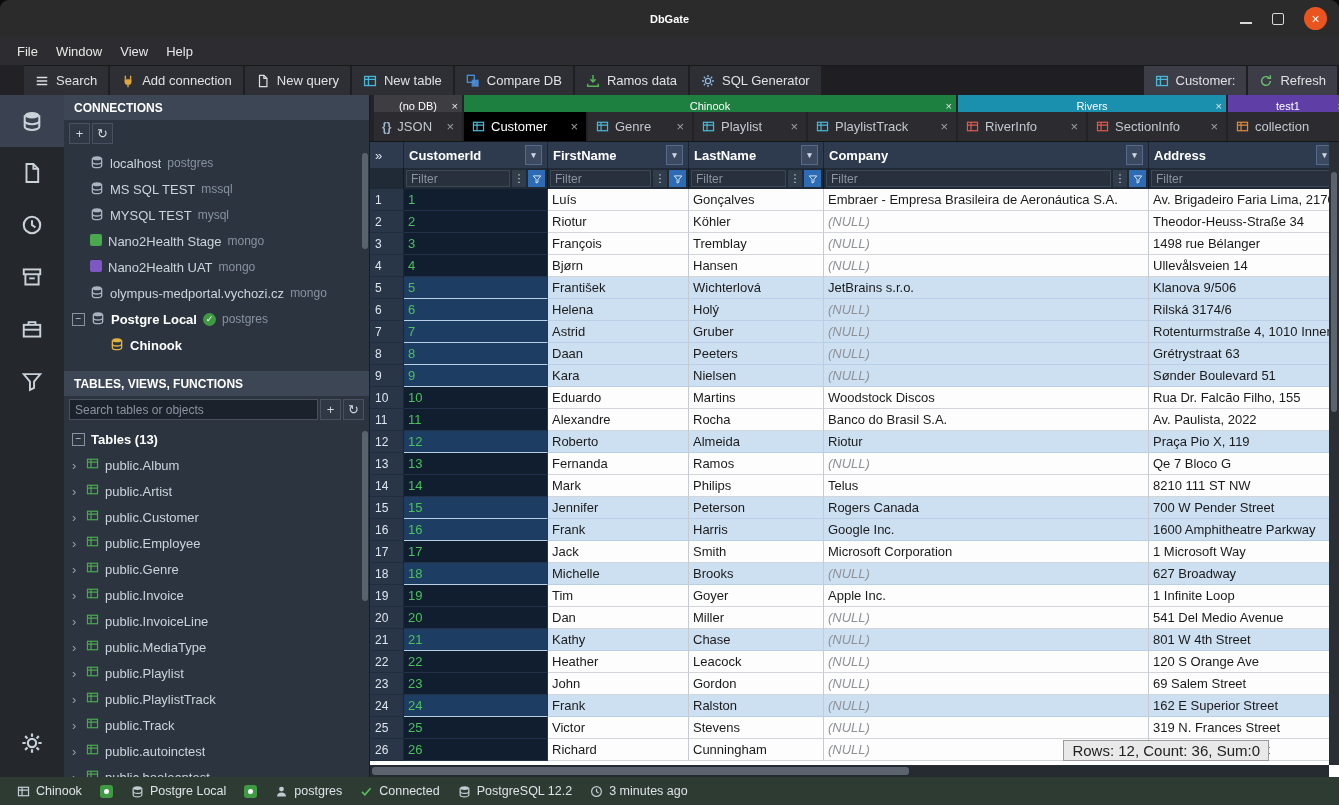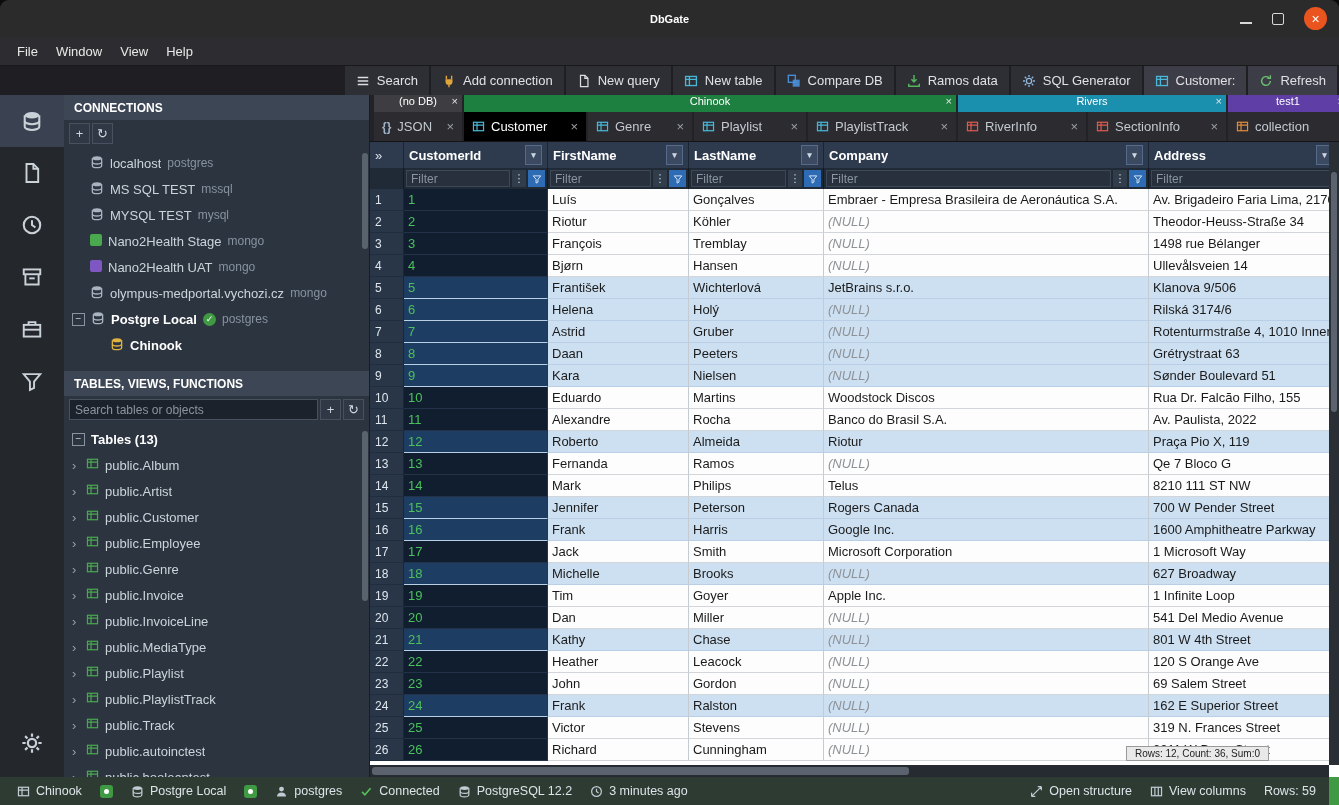--- a/index.html
+++ b/index.html
@@ -12,21 +12,21 @@
   .wc{display:flex;align-items:center;justify-content:center;}
   .wc-min{width:12px;height:2px;background:#d9d9d9;margin-top:9px;}
   .wc-max{width:10px;height:10px;border:1.5px solid #d9d9d9;border-radius:2px;}
   .wc-close{width:23px;height:23px;border-radius:50%;background:#e9541f;color:#fff;font-size:14px;line-height:1;}
 
   
   .menubar{height:28px;background:#2d2d31;display:flex;align-items:center;padding-left:8px;}
   .menu-item{color:#e8e8e8;font-size:13px;padding:4px 9px;}
 
   
-  .toolbar{height:30px;background:#1f1f23;display:flex;justify-content:flex-end;border-top:1px solid #19191c;box-sizing:border-box;}
+  .toolbar{height:30px;background:#1f1f23;display:flex;justify-content:space-between;border-top:1px solid #19191c;box-sizing:border-box;margin-left:24px;}
   .tb-left,.tb-right{display:flex;height:100%;}
   .tb-btn{display:flex;align-items:center;gap:7px;padding:0 11px;margin-right:2px;background:#2e2e35;color:#dfe1e4;font-size:13px;white-space:nowrap;}
   .tb-right .tb-btn{background:#3d3d47;}
   .tb-ic{display:flex;align-items:center;}
 
   
   .main{position:absolute;top:95px;bottom:28px;left:0;right:0;display:flex;}
 
   
   .iconbar{width:64px;background:#24272c;display:flex;flex-direction:column;align-items:center;flex-shrink:0;}
@@ -51,21 +51,21 @@
   .tree-item.bold .t-label{color:#fff;font-weight:bold;}
   .treebox{width:11px;height:11px;border:1px solid #8a93a0;color:#cdd4dc;font-size:10px;line-height:9px;text-align:center;flex-shrink:0;}
   .engine{color:#8792a0;font-size:12px;}
   .conn-check{width:13px;height:13px;border-radius:50%;background:#3f9a43;color:#fff;font-size:9px;display:flex;align-items:center;justify-content:center;flex-shrink:0;}
   .chev{color:#97a1ac;font-size:13px;width:8px;flex-shrink:0;}
   .panel-vthumb{position:absolute;right:1px;width:6px;background:#59636e;border-radius:3px;}
 
   
   .content{flex:1;display:flex;flex-direction:column;position:relative;background:#222226;min-width:0;}
   .group-row{height:17px;display:flex;gap:2px;padding-left:4px;background:#232327;overflow:hidden;flex-shrink:0;}
-  .group{position:relative;display:flex;align-items:flex-start;justify-content:center;color:#fff;font-size:11px;flex-shrink:0;}
+  .group{position:relative;display:flex;align-items:flex-end;justify-content:center;color:#fff;font-size:11px;flex-shrink:0;}
   .g-x{position:absolute;right:4px;color:#e6e6e6;font-size:11px;}
   .tabs-row{height:30px;display:flex;gap:2px;padding-left:4px;background:#232327;overflow:hidden;border-bottom:1px solid #141418;flex-shrink:0;box-sizing:border-box;}
   .tab{display:flex;align-items:center;gap:6px;padding:0 8px;font-size:13px;color:#c3c9d0;background:#2b2b30;box-sizing:border-box;flex-shrink:0;white-space:nowrap;overflow:hidden;}
   .tab.active{background:#000000;color:#fff;}
   .tab-x{color:#9aa0a8;margin-left:auto;}
   .json-glyph{font-weight:bold;font-size:12px;color:#9fb4c8;}
 
   
   .grid{flex:1;position:relative;background:#ffffff;overflow:hidden;}
   .grid-header{display:flex;height:26px;}
@@ -86,21 +86,21 @@
   .gut{background:#293647;color:#dfe6ee;font-size:12px;display:flex;align-items:center;padding-left:5px;border-bottom:1px solid #1f2d3f;border-right:1px solid #1b2735;box-sizing:border-box;flex-shrink:0;}
   .cell{font-size:13px;color:#1a1a1a;padding:0 4px;display:flex;align-items:center;border-right:1px solid #c6cbd1;border-bottom:1px solid #d2d5d9;overflow:hidden;white-space:nowrap;box-sizing:border-box;flex-shrink:0;}
   .g-row.sel .cell{border-bottom:1px solid #b9cfe6;}
   .cell.null{color:#8e9297;font-style:italic;}
   .c-id{background:#101e30;color:#4cc05c;border-right:1px solid #27364d;border-bottom:1px solid #233249;}
   .g-row.sel .c-id{background:#1e3d63;}
   .vscroll{position:absolute;right:0;top:0;bottom:12px;width:10px;background:#2a2f36;}
   .vthumb{position:absolute;left:2px;top:30px;width:6px;height:240px;background:#5b636e;border-radius:3px;}
   .hscroll{position:absolute;left:0;right:10px;bottom:0;height:12px;background:#262b31;}
   .hthumb{position:absolute;left:2px;top:2px;height:8px;width:56%;background:#5b636e;border-radius:3px;}
-  .stats{position:absolute;right:70px;bottom:16px;background:#e9e9e9;border:1px solid #9a9a9a;color:#222;font-size:10px;padding:1px 8px;z-index:5;white-space:nowrap;}
+  .stats{position:absolute;right:70px;bottom:16px;background:#e9e9e9;border:1px solid #9a9a9a;color:#222;font-size:15px;padding:1px 8px;z-index:5;white-space:nowrap;}
 
   
   .statusbar{position:absolute;left:0;right:0;bottom:0;height:28px;background:#2d3b33;display:flex;align-items:center;justify-content:space-between;padding:0 0 0 8px;color:#dde3e8;font-size:12.5px;box-sizing:border-box;}
   .sb-left,.sb-right{display:flex;align-items:center;height:100%;}
   .sb-item{display:flex;align-items:center;gap:6px;padding:0 9px;white-space:nowrap;}
   .badge{width:13px;height:13px;background:#3f9a43;border-radius:3px;display:flex;align-items:center;justify-content:center;}
   .badge-dot{width:5px;height:5px;background:#fff;border-radius:50%;}
   .sb-corner{width:10px;height:28px;background:#3f9a43;margin-left:4px;}
 </style>
 </head>
@@ -906,38 +906,15 @@
         <div class="sb-item">
           <span class="tb-ic">
             <svg width="13" height="13" viewBox="0 0 16 16" xmlns="http://www.w3.org/2000/svg">
               <circle cx="8" cy="8" r="6" fill="none" stroke="#c2cbd3" stroke-width="1.5"></circle>
               <path d="M8 4.5V8l2.5 1.8" fill="none" stroke="#c2cbd3" stroke-width="1.5"></path>
             </svg>
           </span>
           <span>3 minutes ago</span>
         </div>
       </div>
-    <div class="sb-right" id="sb-right">
-        <div class="sb-item">
-          <span class="tb-ic">
-            <svg width="13" height="13" viewBox="0 0 16 16" xmlns="http://www.w3.org/2000/svg">
-              <path d="M2 14L14 2M2 14V9.5M2 14h4.5M14 2v4.5M14 2H9.5" fill="none" stroke="#c2cbd3" stroke-width="1.5"></path>
-            </svg>
-          </span>
-          <span>Open structure</span>
-        </div>
-        <div class="sb-item">
-          <span class="tb-ic">
-            <svg width="13" height="13" viewBox="0 0 16 16" xmlns="http://www.w3.org/2000/svg">
-              <rect x="1.8" y="2.8" width="12.4" height="10.4" fill="none" stroke="#c2cbd3" stroke-width="1.5"></rect>
-              <path d="M6 2.8v10.4M10.2 2.8v10.4" stroke="#c2cbd3" stroke-width="1.5"></path>
-            </svg>
-          </span>
-          <span>View columns</span>
-        </div>
-        <div class="sb-item">
-          <span>Rows: 59</span>
-        </div>
-        <div class="sb-corner"></div>
-      </div>
   </div>
 
 </div>
 
 </body></html>

